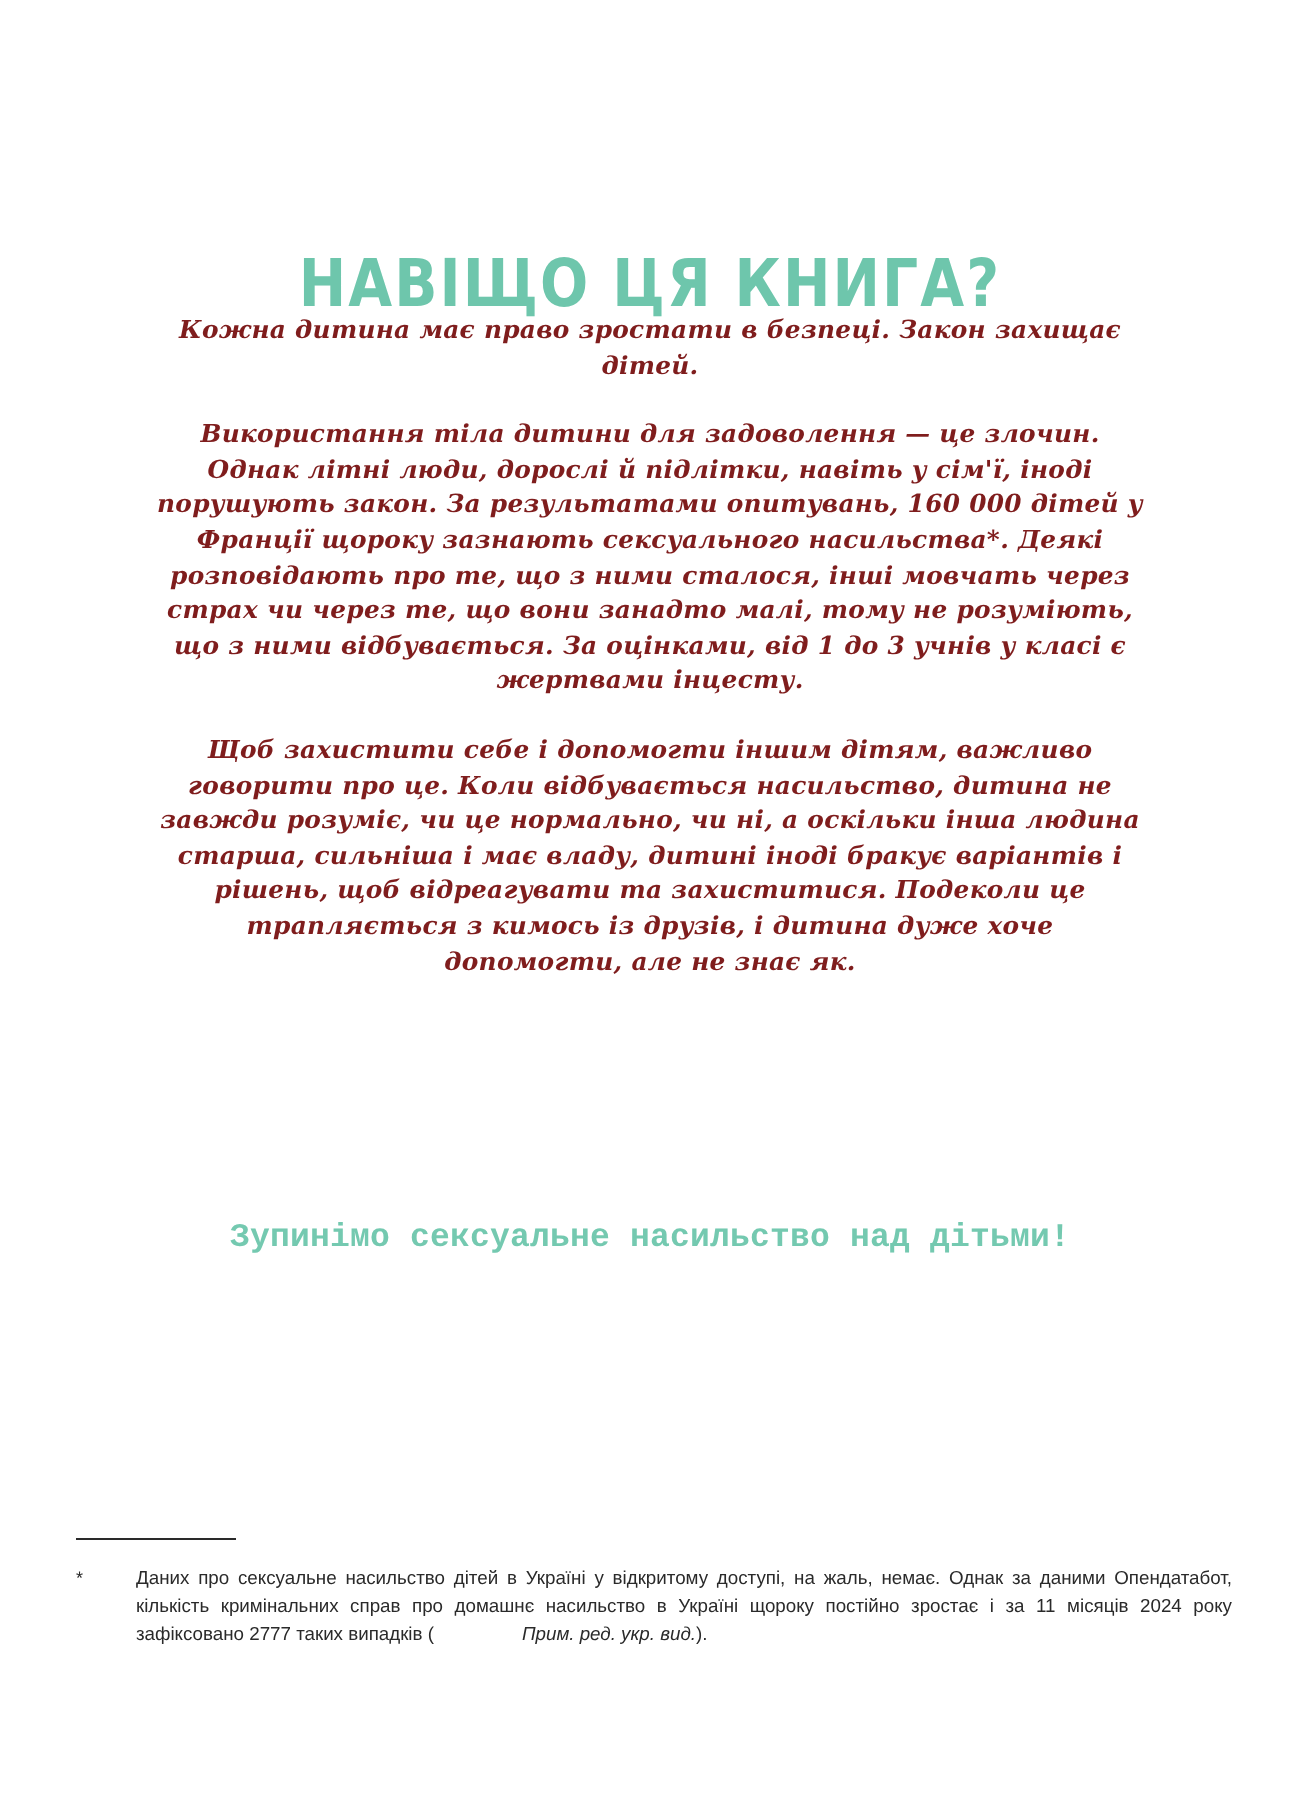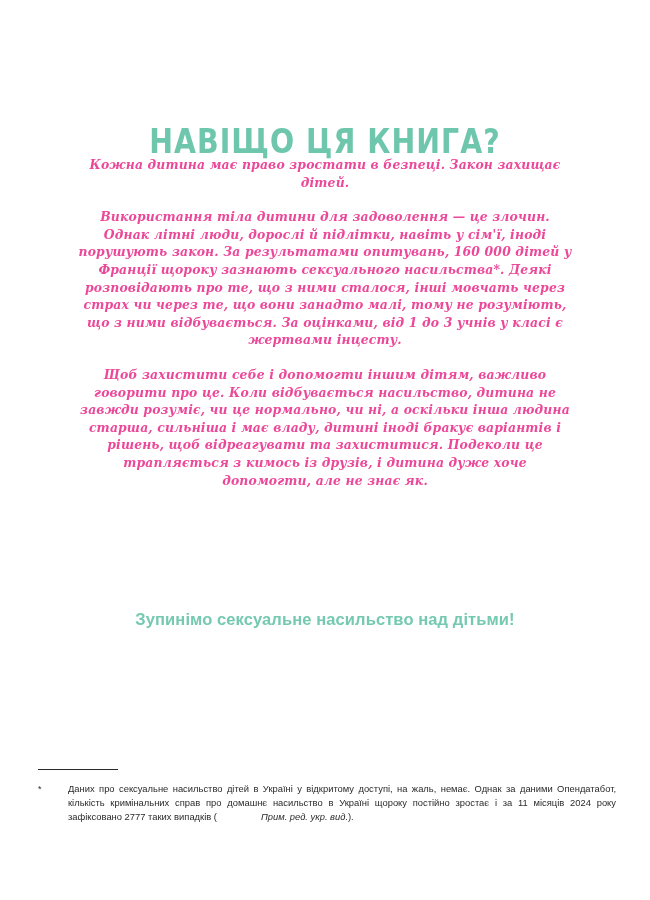--- a/index.html
+++ b/index.html
@@ -44,38 +44,38 @@
   .body-block {
     position: absolute;
     top: 156px;
     left: 78px;
     width: 494px;
   }
 
   .para {
     margin: 0 0 17px 0;
     text-align: center;
-    color: #ec4899;
+    color: #7f1d1d;
     font-family: "DejaVu Serif", "Liberation Serif", serif;
     font-style: italic;
     font-weight: bold;
     font-size: 12.4px;
     line-height: 17.6px;
     letter-spacing: 0.15px;
   }
 
   
   .slogan {
     position: absolute;
     top: 608px;
     left: 0;
     width: 650px;
     text-align: center;
     color: #74c9b0;
-    font-family: Liberation Sans, sans-serif;
+    font-family: Liberation Mono, monospace;
     font-weight: bold;
     font-size: 16.5px;
     line-height: 22px;
     letter-spacing: 0.1px;
   }
 
   
   .footnote-rule {
     position: absolute;
     top: 769px;

